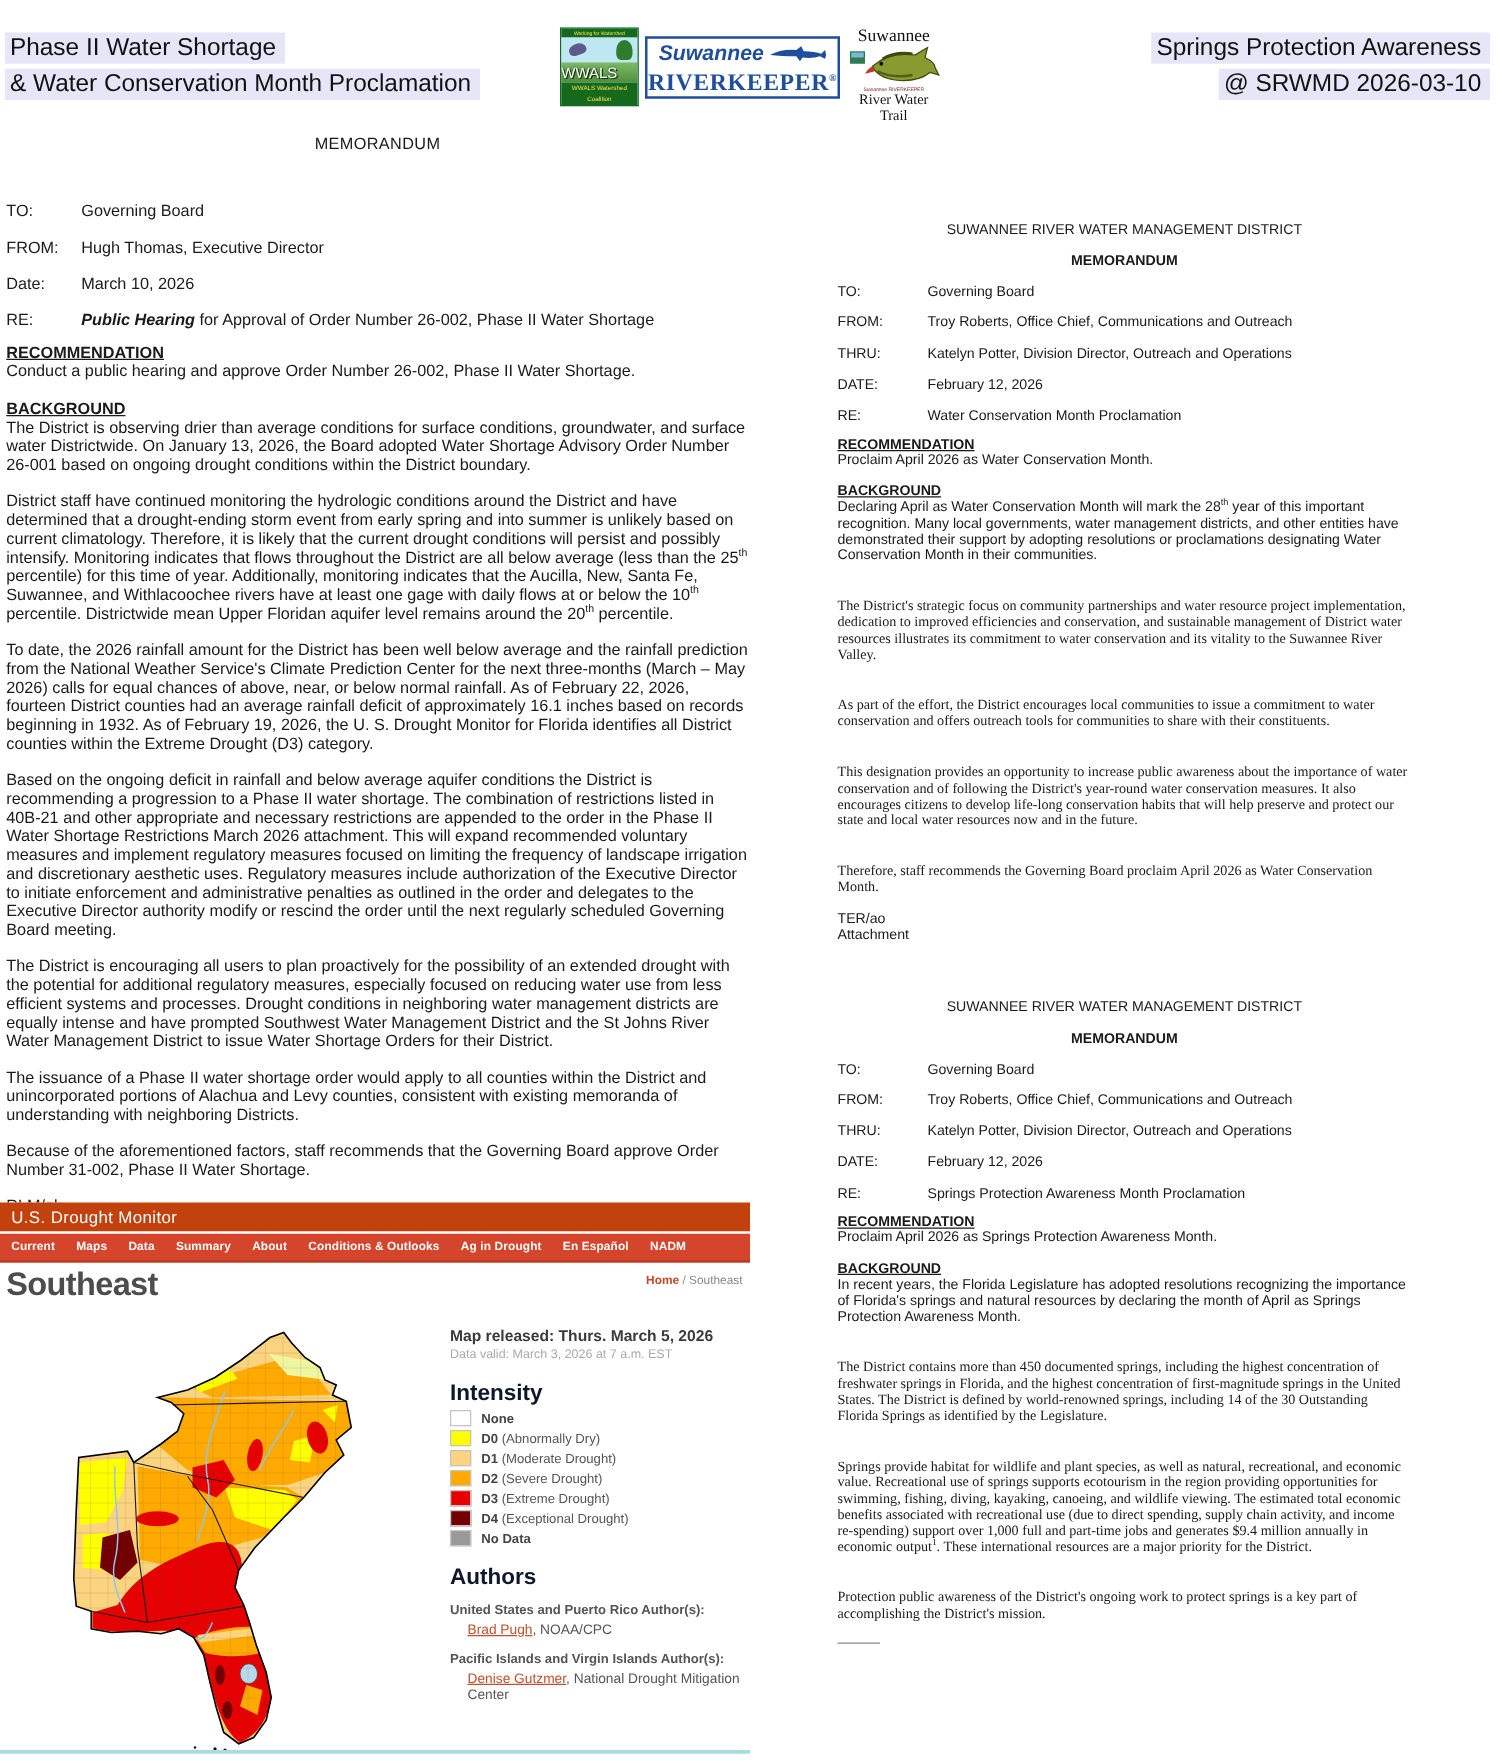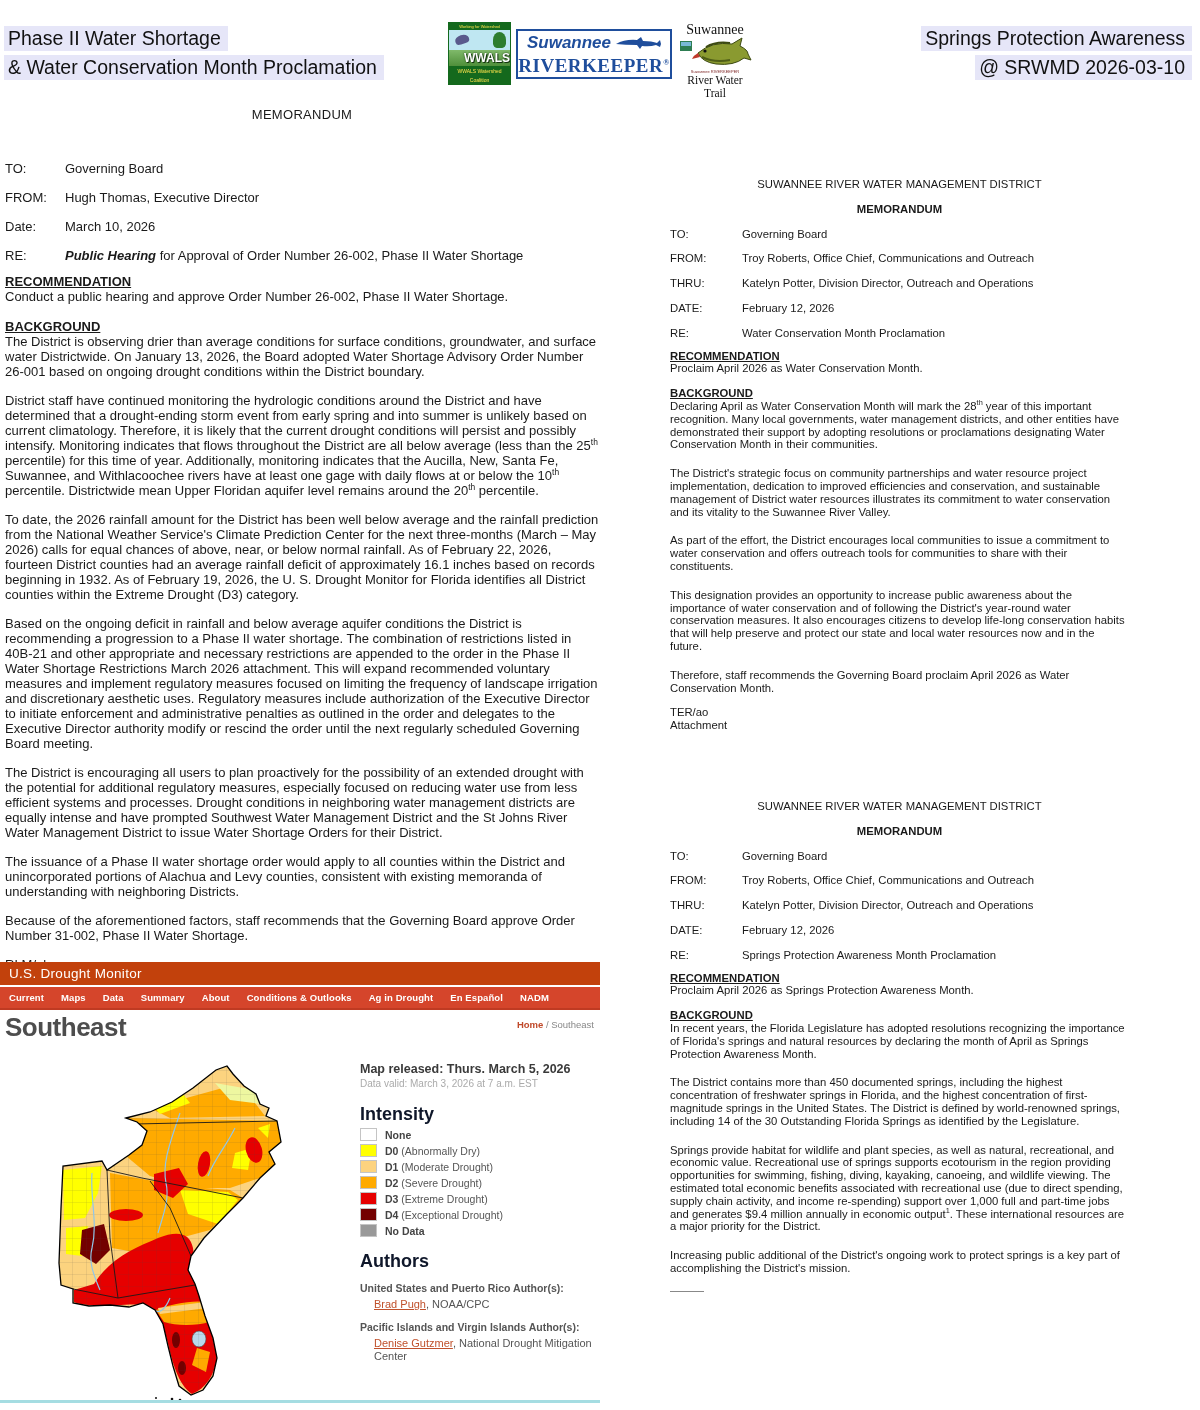--- a/index.html
+++ b/index.html
@@ -7,21 +7,21 @@
         font-family:"Liberation Sans",sans-serif;color:#1a1a1a;}
   .hl{background:#e6e6f8;padding:1px 7px 2px 4px;text-align:right;}
   
   .hdr-left{position:absolute;left:4px;top:24px;font-size:19.5px;line-height:29px;color:#111;}
   .hdr-right{position:absolute;right:8px;top:24px;font-size:19.5px;line-height:29px;text-align:right;color:#111;}
   
   .logo-wwals{position:absolute;left:448px;top:22px;width:63px;height:63px;border:1px solid #14691d;
               background:#aadcee;box-sizing:border-box;font-family:"Liberation Sans",sans-serif;overflow:hidden;}
   .ww-top{background:#14691d;color:#ffe34d;font-size:4px;text-align:center;line-height:7px;height:7px;}
   .ww-mid{position:relative;height:36px;background:linear-gradient(#bfe7f2 55%,#7fb96a 56%,#4f8f3a);}
-  .ww-name{position:absolute;left:0;right:0;bottom:1px;text-align:right;color:#fff;font-weight:bold;
+  .ww-name{position:absolute;left:0;right:0;bottom:1px;text-align:left;color:#fff;font-weight:normal;
            font-size:12px;text-shadow:0 0 2px #14340f,1px 1px 0 #14340f;}
   .ww-tree{position:absolute;right:4px;top:2px;width:13px;height:16px;background:#2e7d2e;border-radius:50% 50% 30% 30%;}
   .ww-bfly{position:absolute;left:6px;top:5px;width:14px;height:9px;background:#5a5a8c;border-radius:60% 60% 40% 40%;transform:rotate(-18deg);}
   .ww-bot{background:#14691d;color:#ffe34d;font-size:5px;text-align:center;line-height:9px;height:20px;padding-top:1px;}
   .logo-rk{position:absolute;left:516px;top:29px;width:156px;height:50px;border:2px solid #1f4e9c;background:#fff;
            box-sizing:border-box;text-align:center;color:#1f4e9c;}
   .rk-l1{font-size:17px;font-weight:bold;font-style:italic;line-height:20px;margin-top:2px;display:flex;align-items:center;justify-content:center;gap:4px;}
   .rk-l2{font-family:"Liberation Serif",serif;font-size:19px;font-weight:bold;letter-spacing:.5px;line-height:20px;}
   .rk-reg{font-size:8px;vertical-align:super;}
   .logo-trail{position:absolute;left:678px;top:22px;width:74px;height:66px;text-align:center;color:#111;}
@@ -40,21 +40,21 @@
   .mp0{margin-top:0;}
   .signoff{margin-top:14px;}
   .pgnum{text-align:center;margin-top:15px;}
   .bi{font-weight:bold;font-style:italic;}
   
   .memoR{position:absolute;left:670px;width:459px;font-size:11.3px;line-height:12.8px;}
   .memoR .memo-org{text-align:center;margin-bottom:12px;}
   .memoR .memo-title2{text-align:center;font-weight:bold;margin-bottom:12px;}
   .memoR .frow{margin-bottom:12px;}
   .memoR .sec-h{margin-top:12px;}
-  .memoR .mp{margin-top:16px;}
+  .memoR .mp{margin-top:28px;font-family:Liberation Serif, serif;}
   .fnline{width:34px;border-top:1px solid #888;margin-top:16px;}
   
   .dm{position:absolute;left:0;top:962px;width:600px;height:445px;background:#fff;}
   .dm-titlebar{height:23px;background:#c2410c;color:#fff;font-size:13.5px;line-height:23px;padding-left:9px;letter-spacing:.3px;}
   .dm-nav{margin-top:2px;height:21px;background:#d5452b;border-bottom:2px solid #bf3a22;display:flex;gap:17px;
           align-items:center;padding-left:9px;}
   .dm-nav span{color:#fff;font-size:9.5px;font-weight:bold;letter-spacing:.1px;cursor:pointer;white-space:nowrap;}
   .dm-region-row{position:relative;height:36px;}
   .dm-region{position:absolute;left:5px;top:2px;font-size:26px;font-weight:bold;color:#4d4d4d;letter-spacing:-.5px;}
   .dm-crumb{position:absolute;right:6px;top:9px;font-size:9.5px;color:#888;}
@@ -220,21 +220,21 @@
     <div class="frow" style="margin-bottom:10px">
         <span class="lab">RE:</span>
         <span>Springs Protection Awareness Month Proclamation</span>
       </div>
     <div class="sec-h" style="margin-top:0">RECOMMENDATION</div>
     <div>Proclaim April 2026 as Springs Protection Awareness Month.</div>
     <div class="sec-h">BACKGROUND</div>
     <div class="mp0">In recent years, the Florida Legislature has adopted resolutions recognizing the importance of Florida's springs and natural resources by declaring the month of April as Springs Protection Awareness Month.</div>
     <div class="mp">The District contains more than 450 documented springs, including the highest concentration of freshwater springs in Florida, and the highest concentration of first-magnitude springs in the United States. The District is defined by world-renowned springs, including 14 of the 30 Outstanding Florida Springs as identified by the Legislature.</div>
     <div class="mp">Springs provide habitat for wildlife and plant species, as well as natural, recreational, and economic value. Recreational use of springs supports ecotourism in the region providing opportunities for swimming, fishing, diving, kayaking, canoeing, and wildlife viewing. The estimated total economic benefits associated with recreational use (due to direct spending, supply chain activity, and income re-spending) support over 1,000 full and part-time jobs and generates $9.4 million annually in economic output<sup>1</sup>. These international resources are a major priority for the District.</div>
-    <div class="mp">Increasing public additional of the District's ongoing work to protect springs is a key part of accomplishing the District's mission.</div>
+    <div class="mp">Protection public awareness of the District's ongoing work to protect springs is a key part of accomplishing the District's mission.</div>
     <div class="fnline"></div>
   </div>
 
   <div class="dm">
     <div class="dm-titlebar">U.S. Drought Monitor</div>
     <div class="dm-nav">
       <span>Current</span>
       <span>Maps</span>
       <span>Data</span>
       <span>Summary</span>

